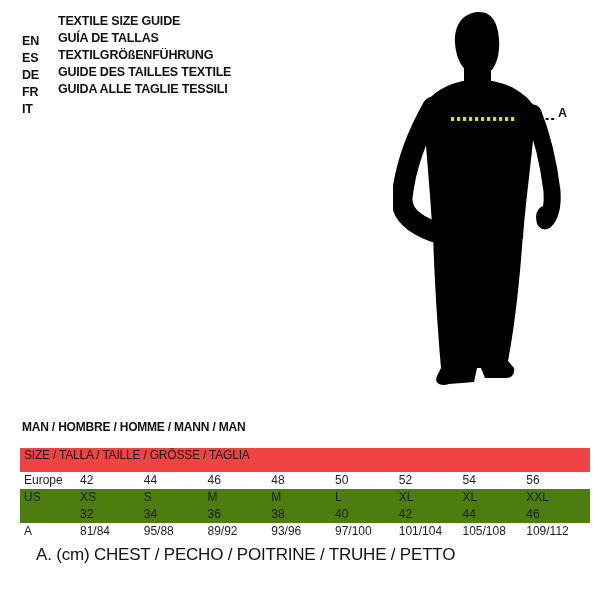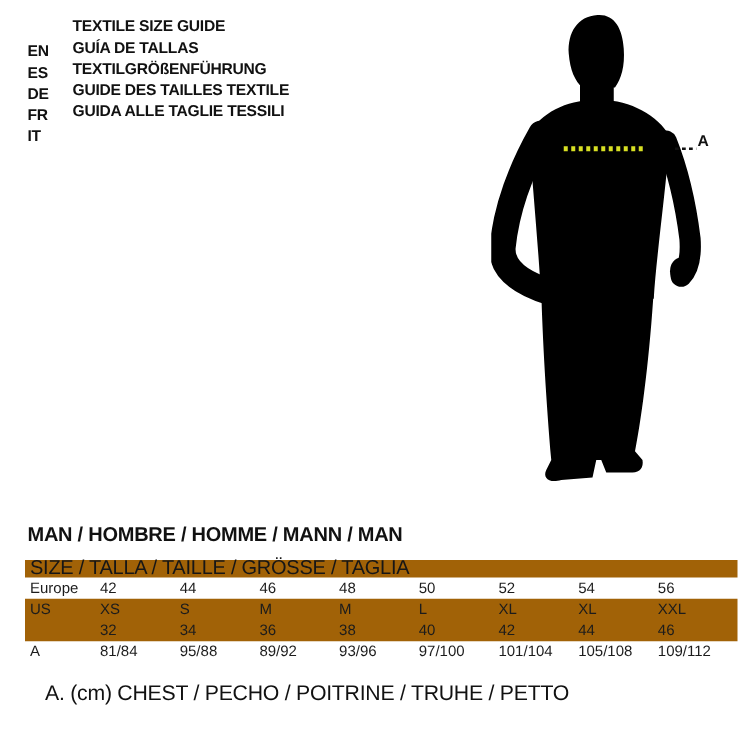--- a/index.html
+++ b/index.html
@@ -14,28 +14,28 @@
 
   
   .categories{position:absolute;left:22px;top:103px;}
   .cat-line{height:18px;line-height:18px;font-weight:700;font-size:12.5px;letter-spacing:-0.2px;white-space:nowrap;}
 
   
   .figure-wrap{position:absolute;left:393px;top:6px;width:180px;height:388px;}
   .a-label{position:absolute;left:558px;top:106px;font-size:12.5px;font-weight:700;letter-spacing:0;}
 
   
-  .section-title{position:absolute;left:22px;top:420px;font-weight:700;font-size:16px;letter-spacing:-0.2px;white-space:nowrap;}
+  .section-title{position:absolute;left:22px;top:420px;font-weight:700;font-size:12px;letter-spacing:-0.2px;white-space:nowrap;}
 
   
   .size-table{position:absolute;left:20px;top:448px;width:570px;font-size:12px;color:#1c1c1c;}
-  .tbl-header{height:14px;line-height:14px;background:#a16207;padding-left:4px;font-size:16px;
+  .tbl-header{height:24px;line-height:14px;background:#ef4444;padding-left:4px;font-size:12px;
               color:#161616;letter-spacing:-0.2px;white-space:nowrap;}
   .tbl-row{display:grid;grid-template-columns:60px repeat(8,1fr);height:17px;line-height:17px;align-items:center;}
-  .tbl-row.alt{background:#a16207;}
+  .tbl-row.alt{background:#4d7c0f;}
   .tbl-label{padding-left:4px;text-align:left;}
   .tbl-cell{text-align:left;}
 
   
   .footnote{position:absolute;left:36px;top:545px;font-weight:400;font-size:17px;letter-spacing:-0.2px;white-space:nowrap;}
 </style>
 </head>
 <body>
 
 <div class="page">

